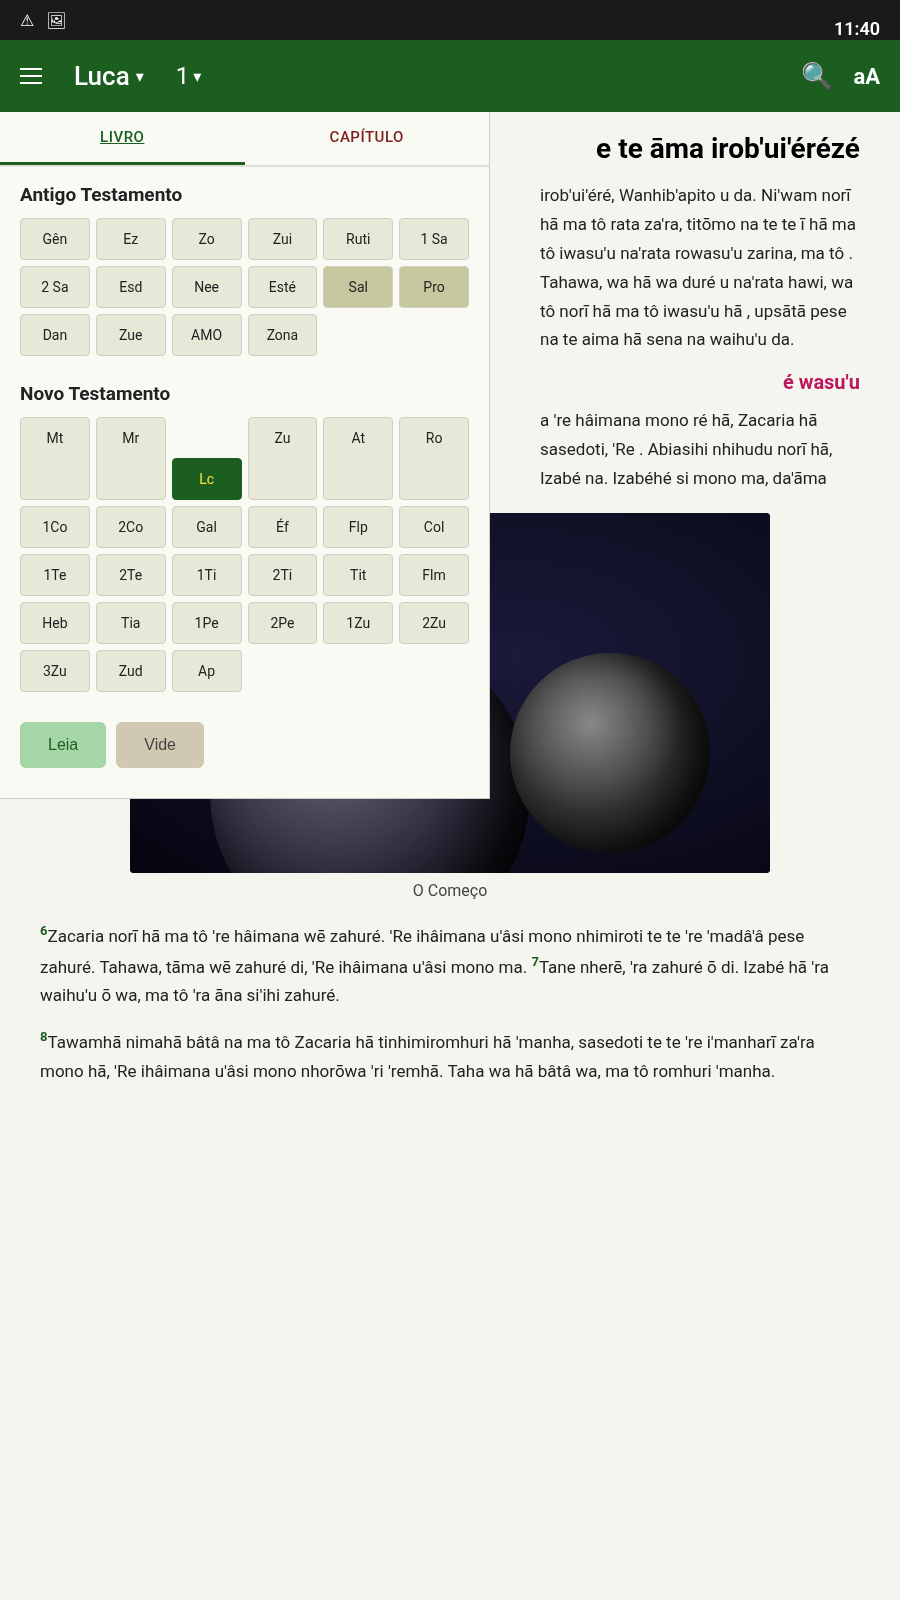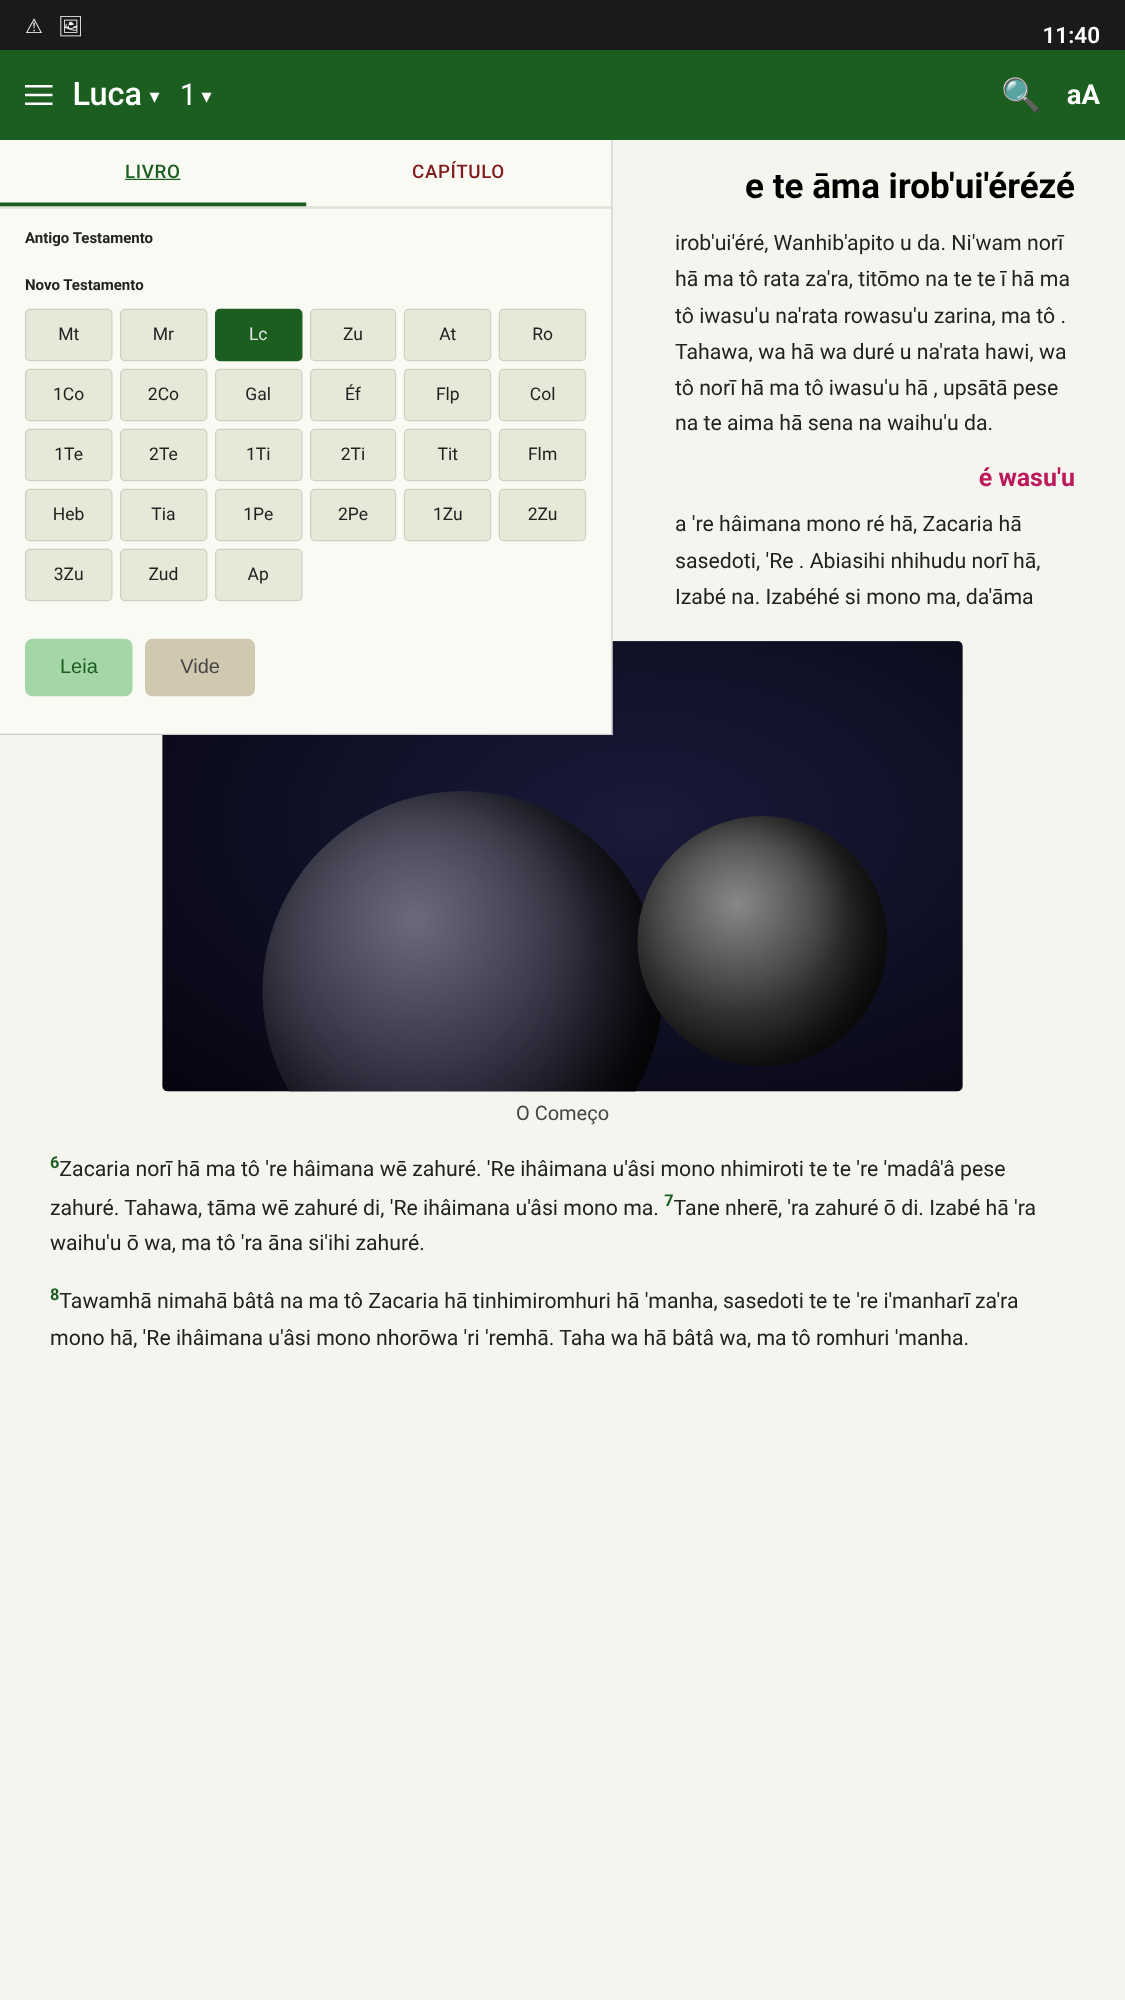--- a/index.html
+++ b/index.html
@@ -34,21 +34,21 @@
       margin-top: 16px;
     }
 
     
     .top-bar {
       background: #1b5e20;
       height: 72px;
       display: flex;
       align-items: center;
       padding: 0 20px;
-      gap: 16px;
+      gap: 32px;
     }
     .top-bar-title {
       color: white;
       font-size: 26px;
       font-weight: 500;
       display: flex;
       align-items: center;
       gap: 6px;
     }
     .top-bar-chapter {
@@ -111,21 +111,21 @@
     }
     .tab.active {
       color: #1b5e20;
       border-bottom: 3px solid #1b5e20;
       text-decoration: underline;
     }
 
     
     .section-heading {
       padding: 16px 20px 8px;
-      font-size: 12px;
+      font-size: 19px;
       font-weight: 700;
       color: #222;
     }
 
     
     .book-grid {
       display: grid;
       grid-template-columns: repeat(6, 1fr);
       gap: 6px;
       padding: 4px 20px 10px;
@@ -138,22 +138,23 @@
       font-size: 14px;
       text-align: center;
       cursor: pointer;
       color: #222;
     }
     .book-btn.highlighted {
       background: #c8c8a0;
     }
     .book-btn.active {
       background: #1b5e20;
-      color: #e5e5e5;
+      color: #fde047;
       border-color: #1b5e20;
+      margin-top: 41px;
     }
 
     
     .action-buttons {
       display: flex;
       gap: 10px;
       padding: 20px 20px 10px;
     }
     .action-btn {
       padding: 14px 28px;
@@ -325,20 +326,38 @@
 </div>
 
 <div class="dropdown-overlay">
 
   <div class="tabs">
     <div class="tab active">LIVRO</div>
     <div class="tab">CAPÍTULO</div>
   </div>
 
   <div class="section-heading">Antigo Testamento</div>
+  <div class="book-grid" id="old-testament-grid">
+      <div class="book-btn">Gên</div>
+      <div class="book-btn">Ez</div>
+      <div class="book-btn">Zo</div>
+      <div class="book-btn">Zui</div>
+      <div class="book-btn">Ruti</div>
+      <div class="book-btn">1 Sa</div>
+      <div class="book-btn">2 Sa</div>
+      <div class="book-btn">Esd</div>
+      <div class="book-btn">Nee</div>
+      <div class="book-btn">Esté</div>
+      <div class="book-btn highlighted">Sal</div>
+      <div class="book-btn highlighted">Pro</div>
+      <div class="book-btn">Dan</div>
+      <div class="book-btn">Zue</div>
+      <div class="book-btn">AMO</div>
+      <div class="book-btn">Zona</div>
+    </div>
 
   <div class="section-heading">Novo Testamento</div>
   <div class="book-grid" id="new-testament-grid">
       <div class="book-btn">Mt</div>
       <div class="book-btn">Mr</div>
       <div class="book-btn active">Lc</div>
       <div class="book-btn">Zu</div>
       <div class="book-btn">At</div>
       <div class="book-btn">Ro</div>
       <div class="book-btn">1Co</div>

